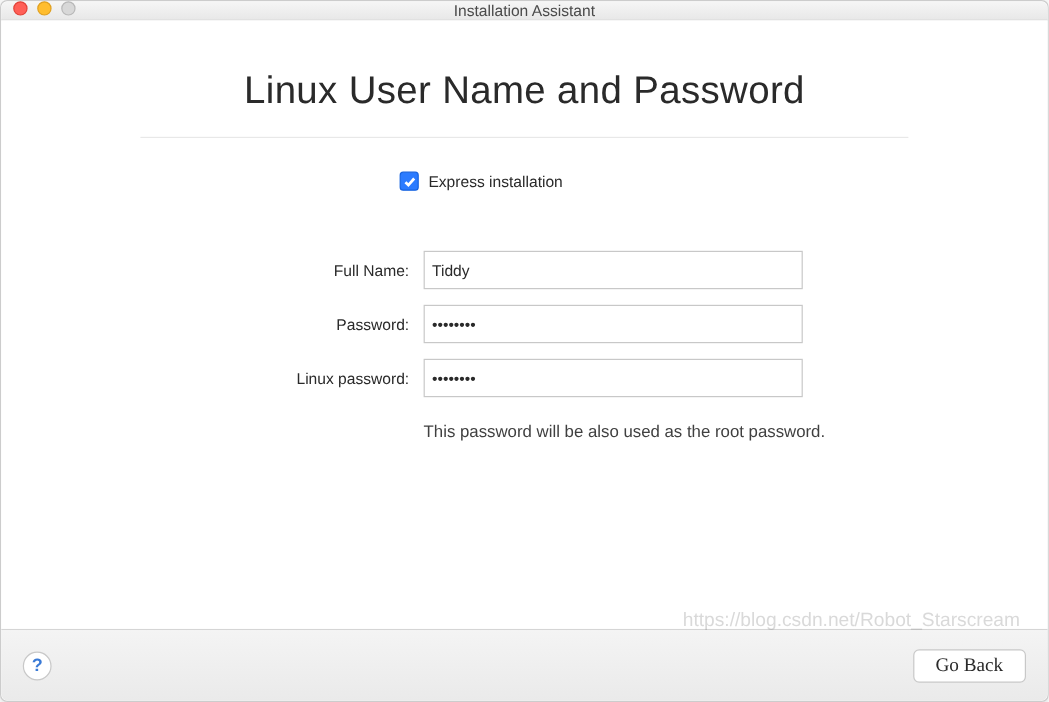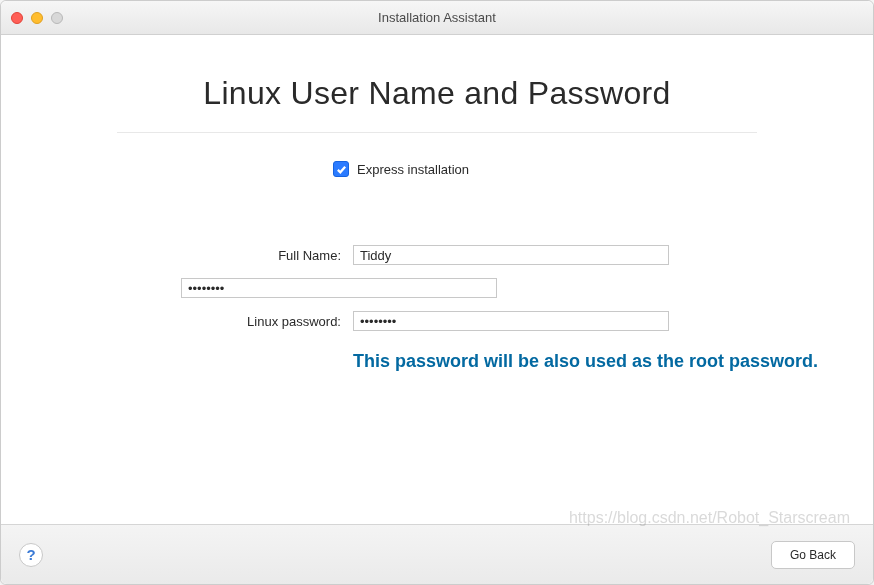--- a/index.html
+++ b/index.html
@@ -18,26 +18,25 @@
       width: 874px;
       height: 585px;
       background: #ffffff;
       border: 1px solid #cccccc;
       border-radius: 6px;
       display: flex;
       flex-direction: column;
       box-shadow: 0 1px 2px rgba(0,0,0,0.05);
     }
     .titlebar {
-      height: 34px;
+      height: 16px;
       background: linear-gradient(#f6f6f6, #e8e8e8);
       border-bottom: 1px solid #d0d0d0;
       border-radius: 6px 6px 0 0;
       display: flex;
-      align-items: center;
       position: relative;
     }
     .traffic-lights {
       display: flex;
       gap: 8px;
       margin-left: 10px;
     }
     .tl {
       width: 12px;
       height: 12px;
@@ -104,55 +103,53 @@
     }
     .checkbox-label {
       font-size: 13px;
       color: #2a2a2a;
     }
     .form {
       display: flex;
       flex-direction: column;
       gap: 13px;
       margin-left: 140px;
-      margin-top: 18px;
     }
     .form-row {
       display: flex;
       align-items: center;
     }
     .form-label {
       width: 160px;
       text-align: right;
       font-size: 13px;
       color: #2a2a2a;
       margin-right: 12px;
     }
     .form-input {
       width: 316px;
-      height: 20px;
+      height: 32px;
       border: 1px solid #c8c8c8;
       border-radius: 0;
       font-size: 13px;
       padding: 2px 6px;
       background: #fff;
       color: #2a2a2a;
       outline: none;
       font-family: inherit;
     }
     .form-input.focused {
       border: 1px solid #7aafff;
       box-shadow: 0 0 0 3px rgba(100,160,255,0.5);
     }
     .hint {
-      font-size: 18px;
-      color: #0369a1;
+      font-size: 14px;
+      color: #404040;
       margin-left: 312px;
       margin-top: 20px;
-      font-weight: bold;
     }
     .footer {
       height: 60px;
       background: linear-gradient(#f4f4f4, #eaeaea);
       border-top: 1px solid #d5d5d5;
       display: flex;
       align-items: center;
       padding: 0 18px;
       border-radius: 0 0 6px 6px;
     }
@@ -168,27 +165,27 @@
       display: flex;
       align-items: center;
       justify-content: center;
       cursor: pointer;
     }
     .footer-spacer { flex: 1; }
     .btn {
       height: 28px;
       padding: 0 18px;
       border-radius: 5px;
-      font-size: 12px;
+      font-size: 16px;
       border: 1px solid #c8c8c8;
       background: #fff;
       color: #2a2a2a;
       cursor: pointer;
       margin-left: 14px;
-      font-family: Liberation Sans, sans-serif;
+      font-family: Liberation Serif, serif;
     }
     .btn-primary {
       background: linear-gradient(#3d94ff, #1e7aff);
       border: 1px solid #1663e0;
       color: #fff;
     }
     .watermark {
       position: absolute;
       bottom: 58px;
       right: 24px;
@@ -223,20 +220,21 @@
       </div>
       <span class="checkbox-label">Express installation</span>
     </div>
 
     <div class="form">
       <div class="form-row">
         <label class="form-label">Full Name:</label>
         <input class="form-input" type="text" value="Tiddy" style="">
       </div>
       <div class="form-row">
+        <label class="form-label">Password:</label>
         <input class="form-input" type="text" value="••••••••" style="">
       </div>
       <div class="form-row">
         <label class="form-label">Linux password:</label>
         <input class="form-input" type="text" value="••••••••" style="">
       </div>
     </div>
 
     <div class="hint">This password will be also used as the root password.</div>
   </div>

